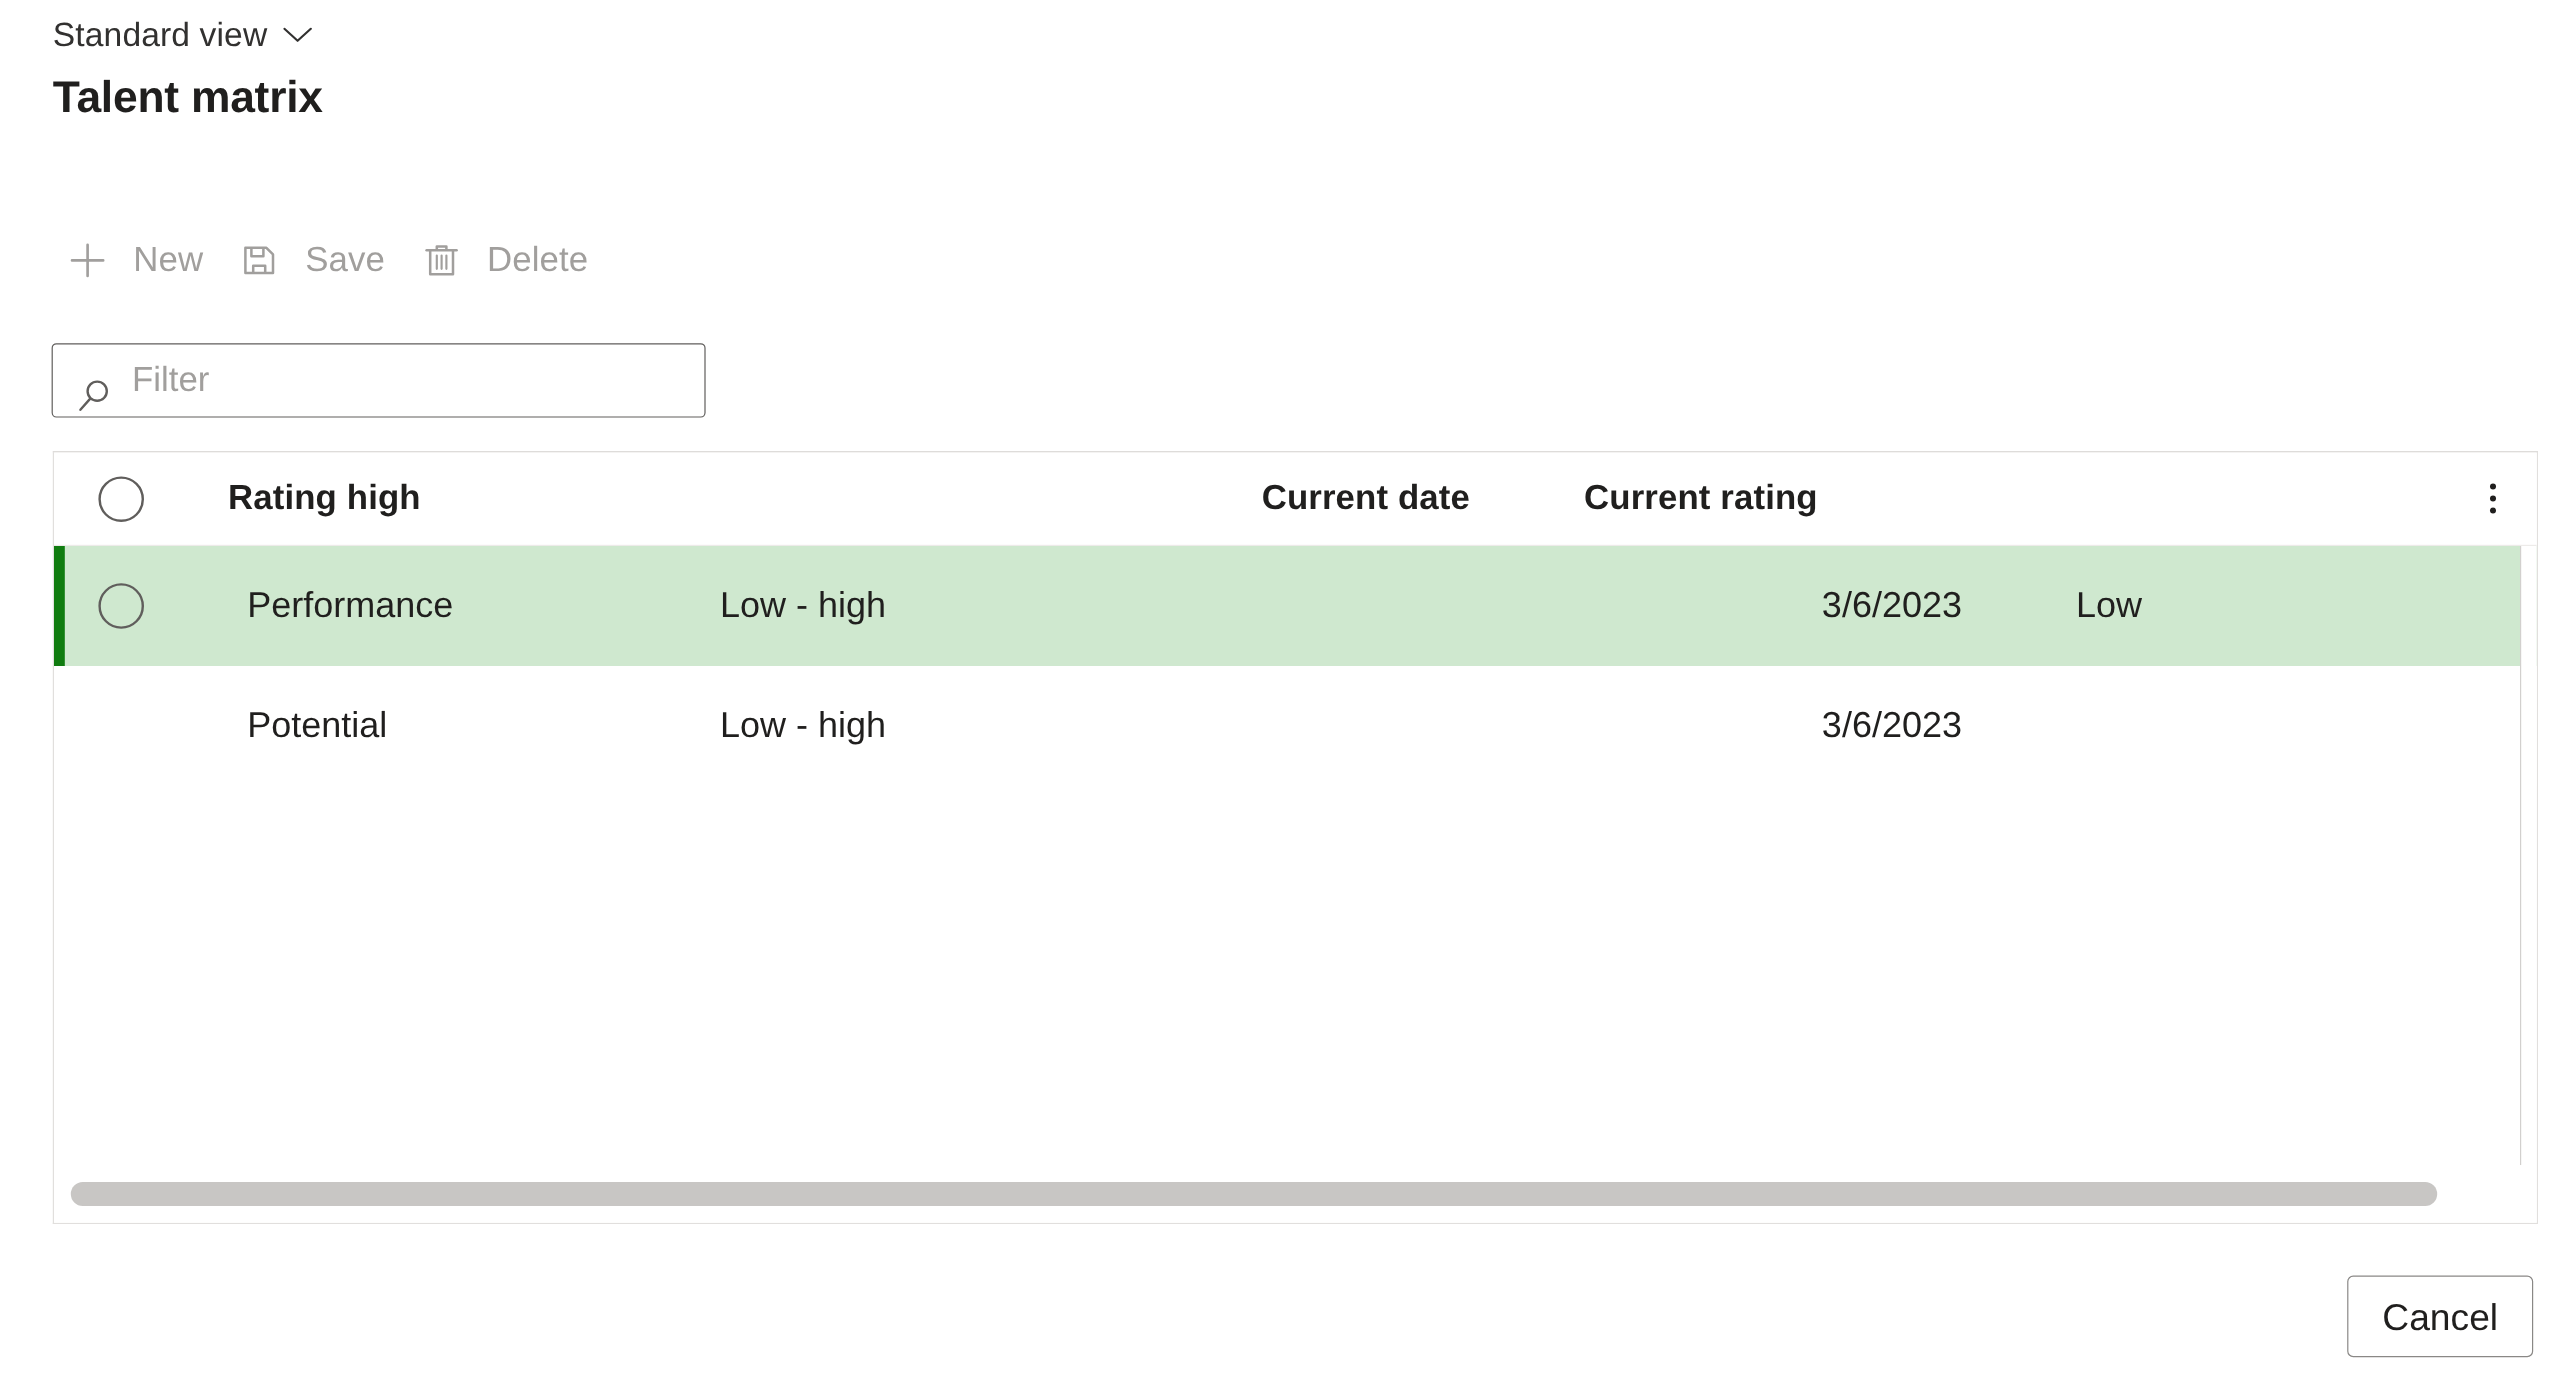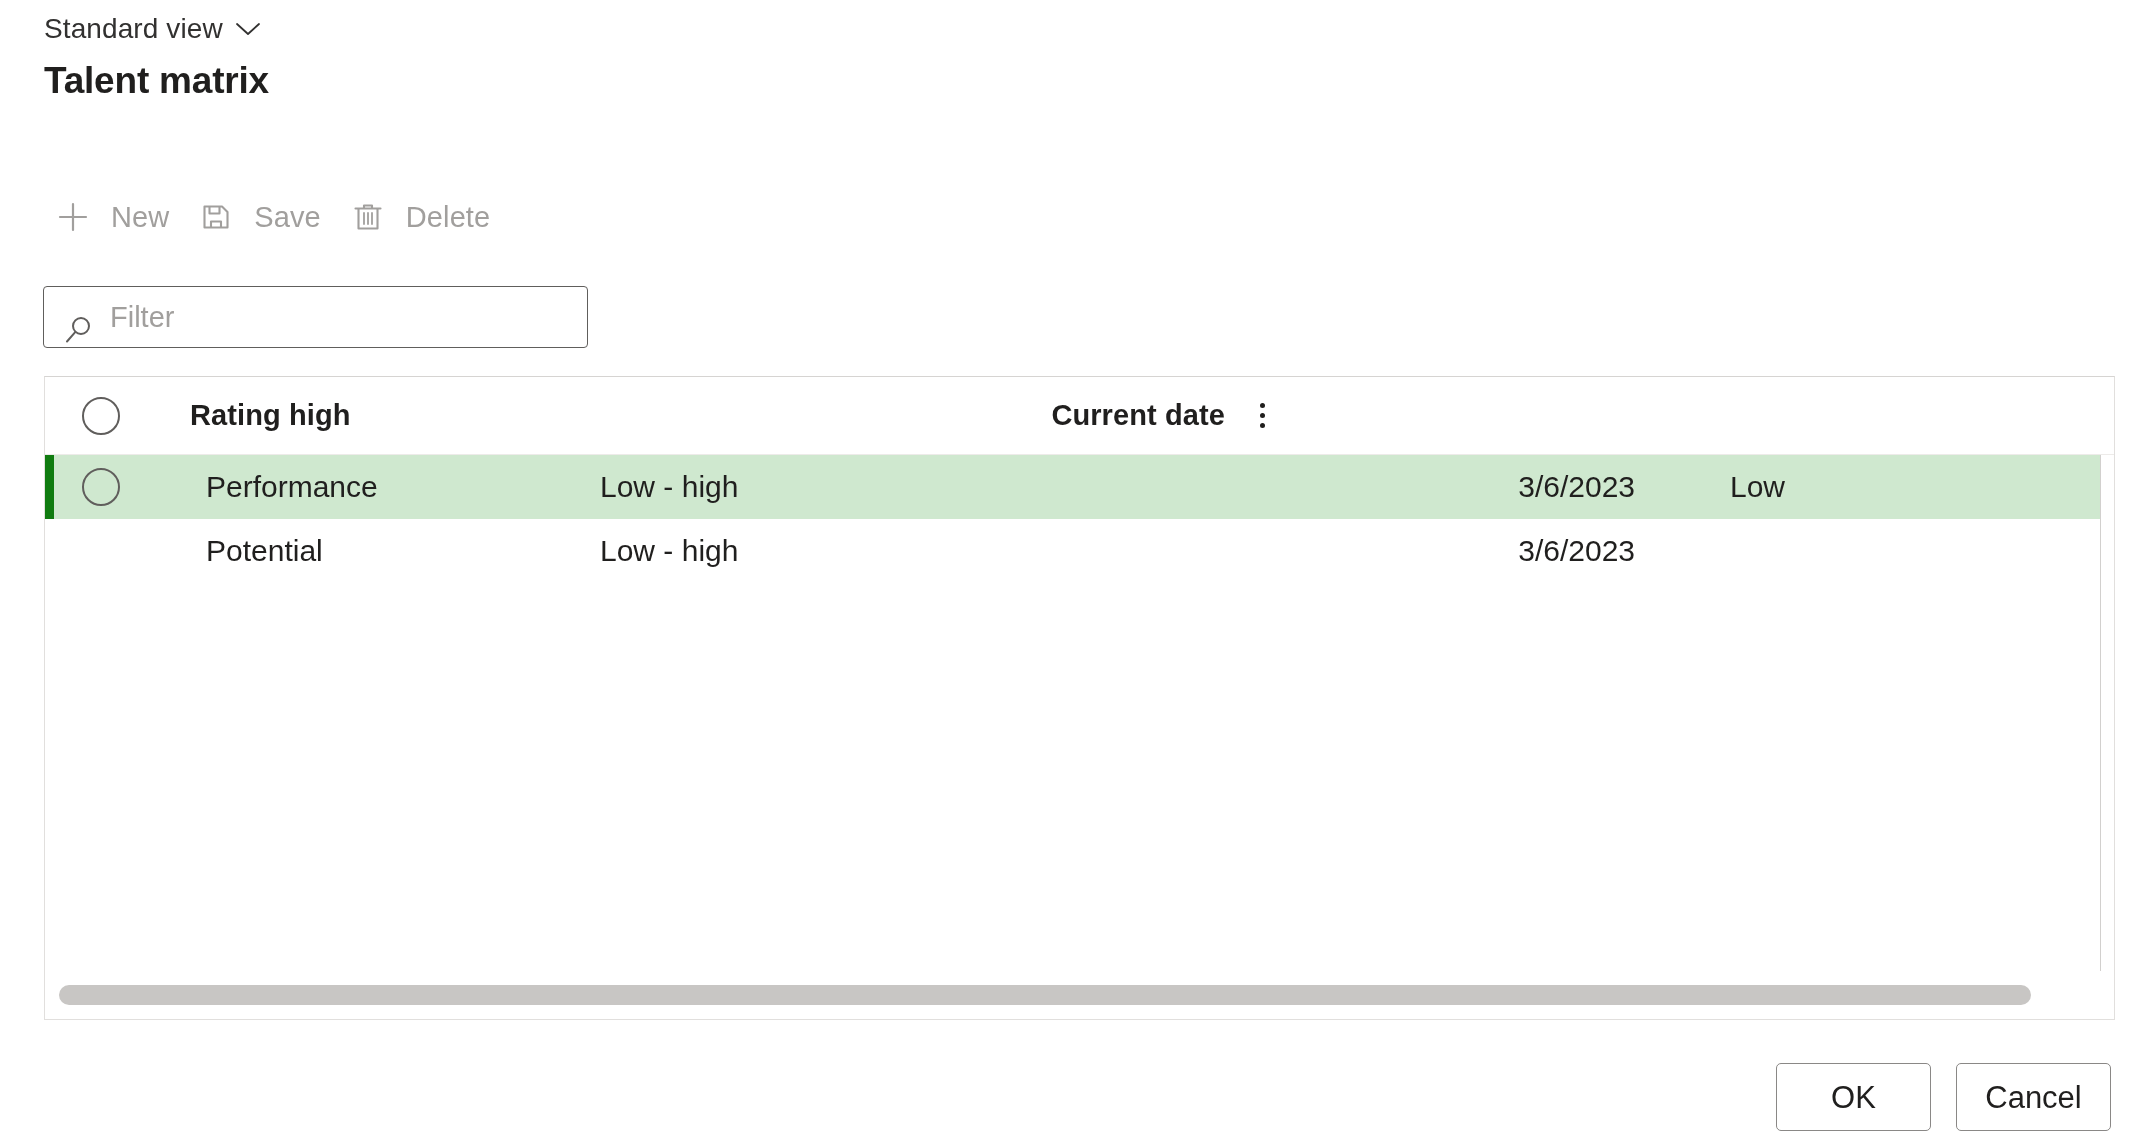--- a/index.html
+++ b/index.html
@@ -145,21 +145,21 @@
     font-size: 29px;
     font-weight: 700;
     color: #201f1e;
     line-height: 1;
     letter-spacing: 0.1px;
     white-space: nowrap;
   }
   .row {
     display: flex;
     align-items: center;
-    height: 64px;
+    height: 100px;
     position: relative;
     background: #ffffff;
   }
   .row.selected { background: #cfe8cf; }
   .row.selected .sel-bar {
     position: absolute;
     left: 0;
     top: 0;
     bottom: 0;
     width: 9px;
@@ -313,20 +313,21 @@
 </div>
 
 <div class="grid-outer">
 
   <div class="grid-header">
     <div class="col-select">
       <span class="radio-circle"></span>
     </div>
     <div class="cell col-rating">Rating high</div>
     <div class="cell col-date">Current date</div>
+    <div class="cell col-crating">Current rating</div>
     <div class="col-kebab">
       <span class="kebab">
           <i></i>
           <i></i>
           <i></i>
         </span>
     </div>
   </div>
 
   <div class="row selected">
@@ -351,15 +352,14 @@
 
   <div class="v-scroll-track"></div>
 
   <div class="h-scroll-area">
     <div class="h-scroll-thumb"></div>
   </div>
 
 </div>
 
 <div class="footer">
-  <button class="dlg-btn">OK</button>
   <button class="dlg-btn">Cancel</button>
 </div>
 
 </body></html>

